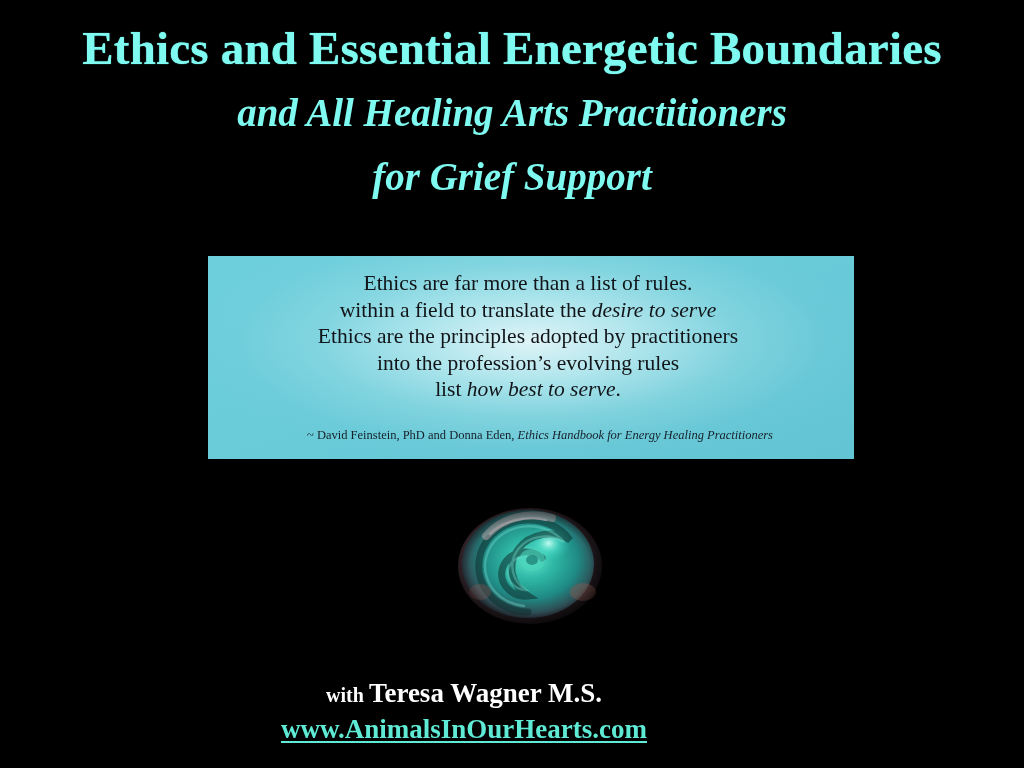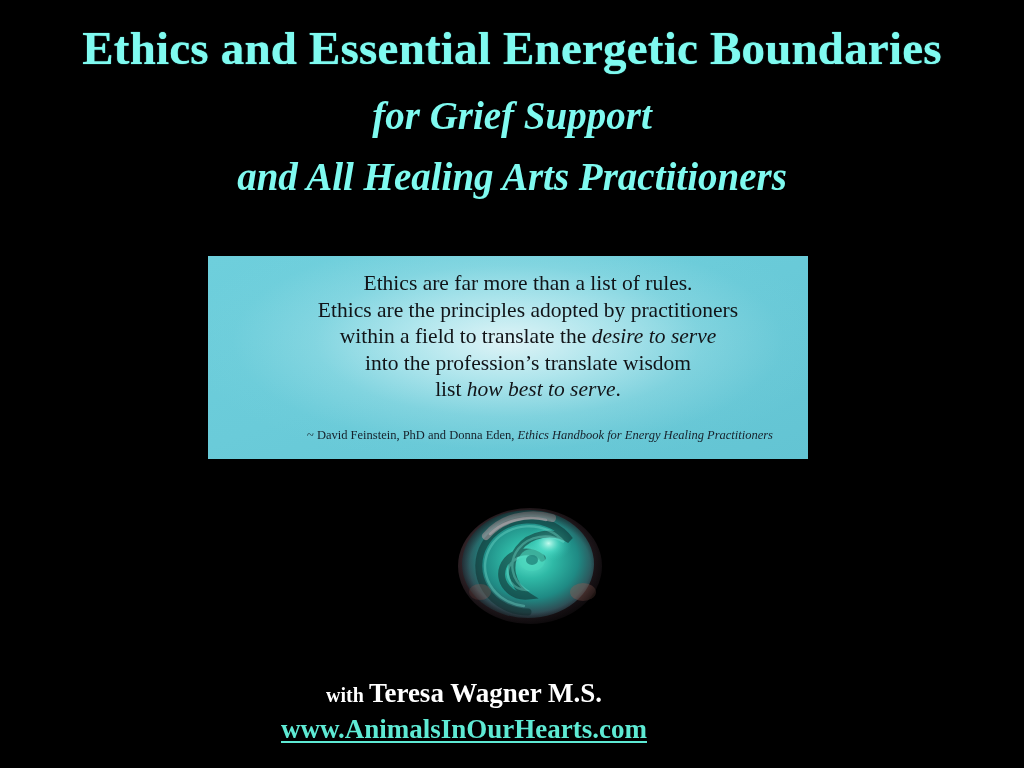--- a/index.html
+++ b/index.html
@@ -49,21 +49,21 @@
     white-space: nowrap;
   }
   .sub-line-1 { margin-top: 23px; }
   .sub-line-2 { margin-top: 20px; }
 
   
   .quote-card {
     position: absolute;
     left: 208px;
     top: 256px;
-    width: 600px;
+    width: 646px;
     height: 203px;
     background:
       radial-gradient(ellipse 62% 72% at 50% 42%,
          rgba(255,255,255,0.78) 0%,
          rgba(235,252,253,0.55) 26%,
          rgba(190,236,240,0.28) 52%,
          rgba(150,220,228,0.06) 74%,
          rgba(130,210,220,0.0) 88%),
       linear-gradient(160deg, #6ECFDC 0%, #6ACBD9 45%, #63C4D3 100%);
     overflow: hidden;
@@ -137,30 +137,30 @@
     white-space: nowrap;
   }
 </style>
 </head>
 <body>
 
 <div id="slide">
 
   <div class="title-block">
     <div class="main-title">Ethics and Essential Energetic Boundaries</div>
+    <div class="sub-title sub-line-2">and All Healing Arts Practitioners</div>
     <div class="sub-title sub-line-1">for Grief Support</div>
-    <div class="sub-title sub-line-2">and All Healing Arts Practitioners</div>
   </div>
 
   <div class="quote-card">
     <div class="quote-body">
       <span class="ql">Ethics are far more than a list of rules.</span>
+      <span class="ql"><span>within a field to translate the </span><em>desire to serve</em></span>
       <span class="ql">Ethics are the principles adopted by practitioners</span>
-      <span class="ql"><span>within a field to translate the </span><em>desire to serve</em></span>
-      <span class="ql">into the profession’s translate wisdom</span>
+      <span class="ql">into the profession’s evolving rules</span>
       <span class="ql"><span>list </span><em>how best to serve</em><span>.</span></span>
     </div>
     <div class="attribution"><span>~ David Feinstein, PhD and Donna Eden, </span><em>Ethics Handbook for Energy Healing Practitioners</em></div>
   </div>
 
   <div class="shell-wrap">
     <svg class="shell-svg" viewBox="0 0 168 130">
       <defs>
         <radialGradient id="shellBody" cx="52%" cy="46%" r="62%">
           <stop offset="0%" stop-color="#63e6cf"></stop>

